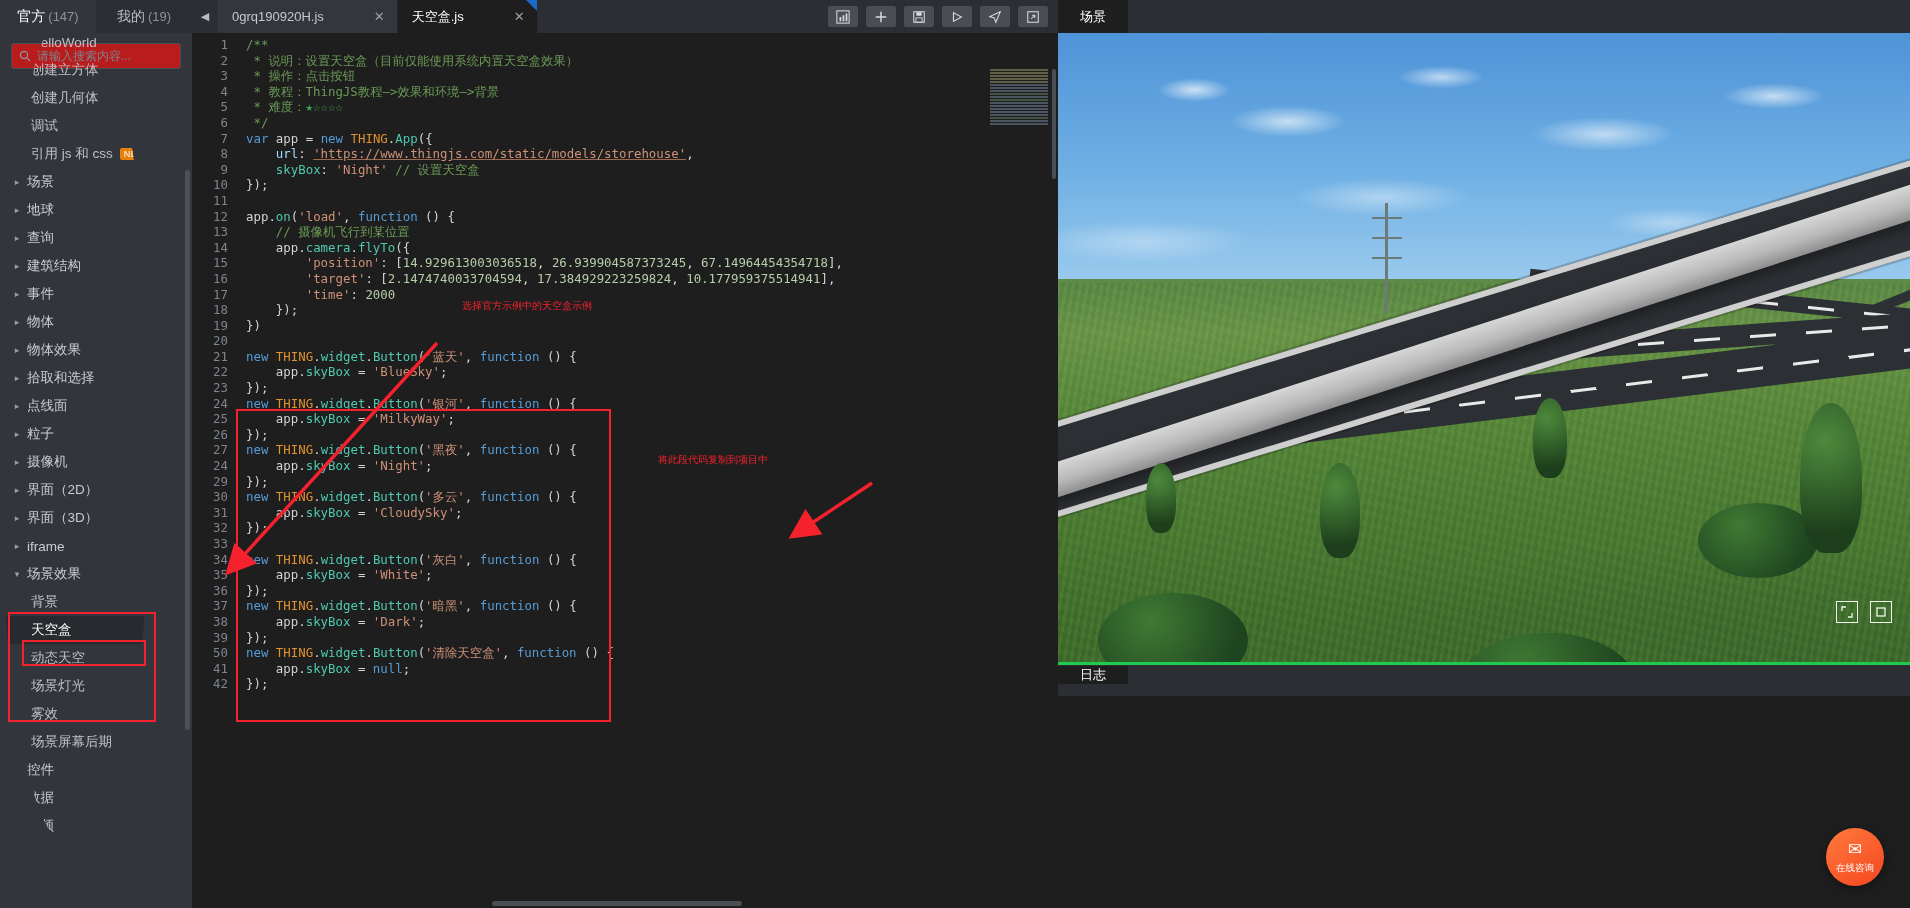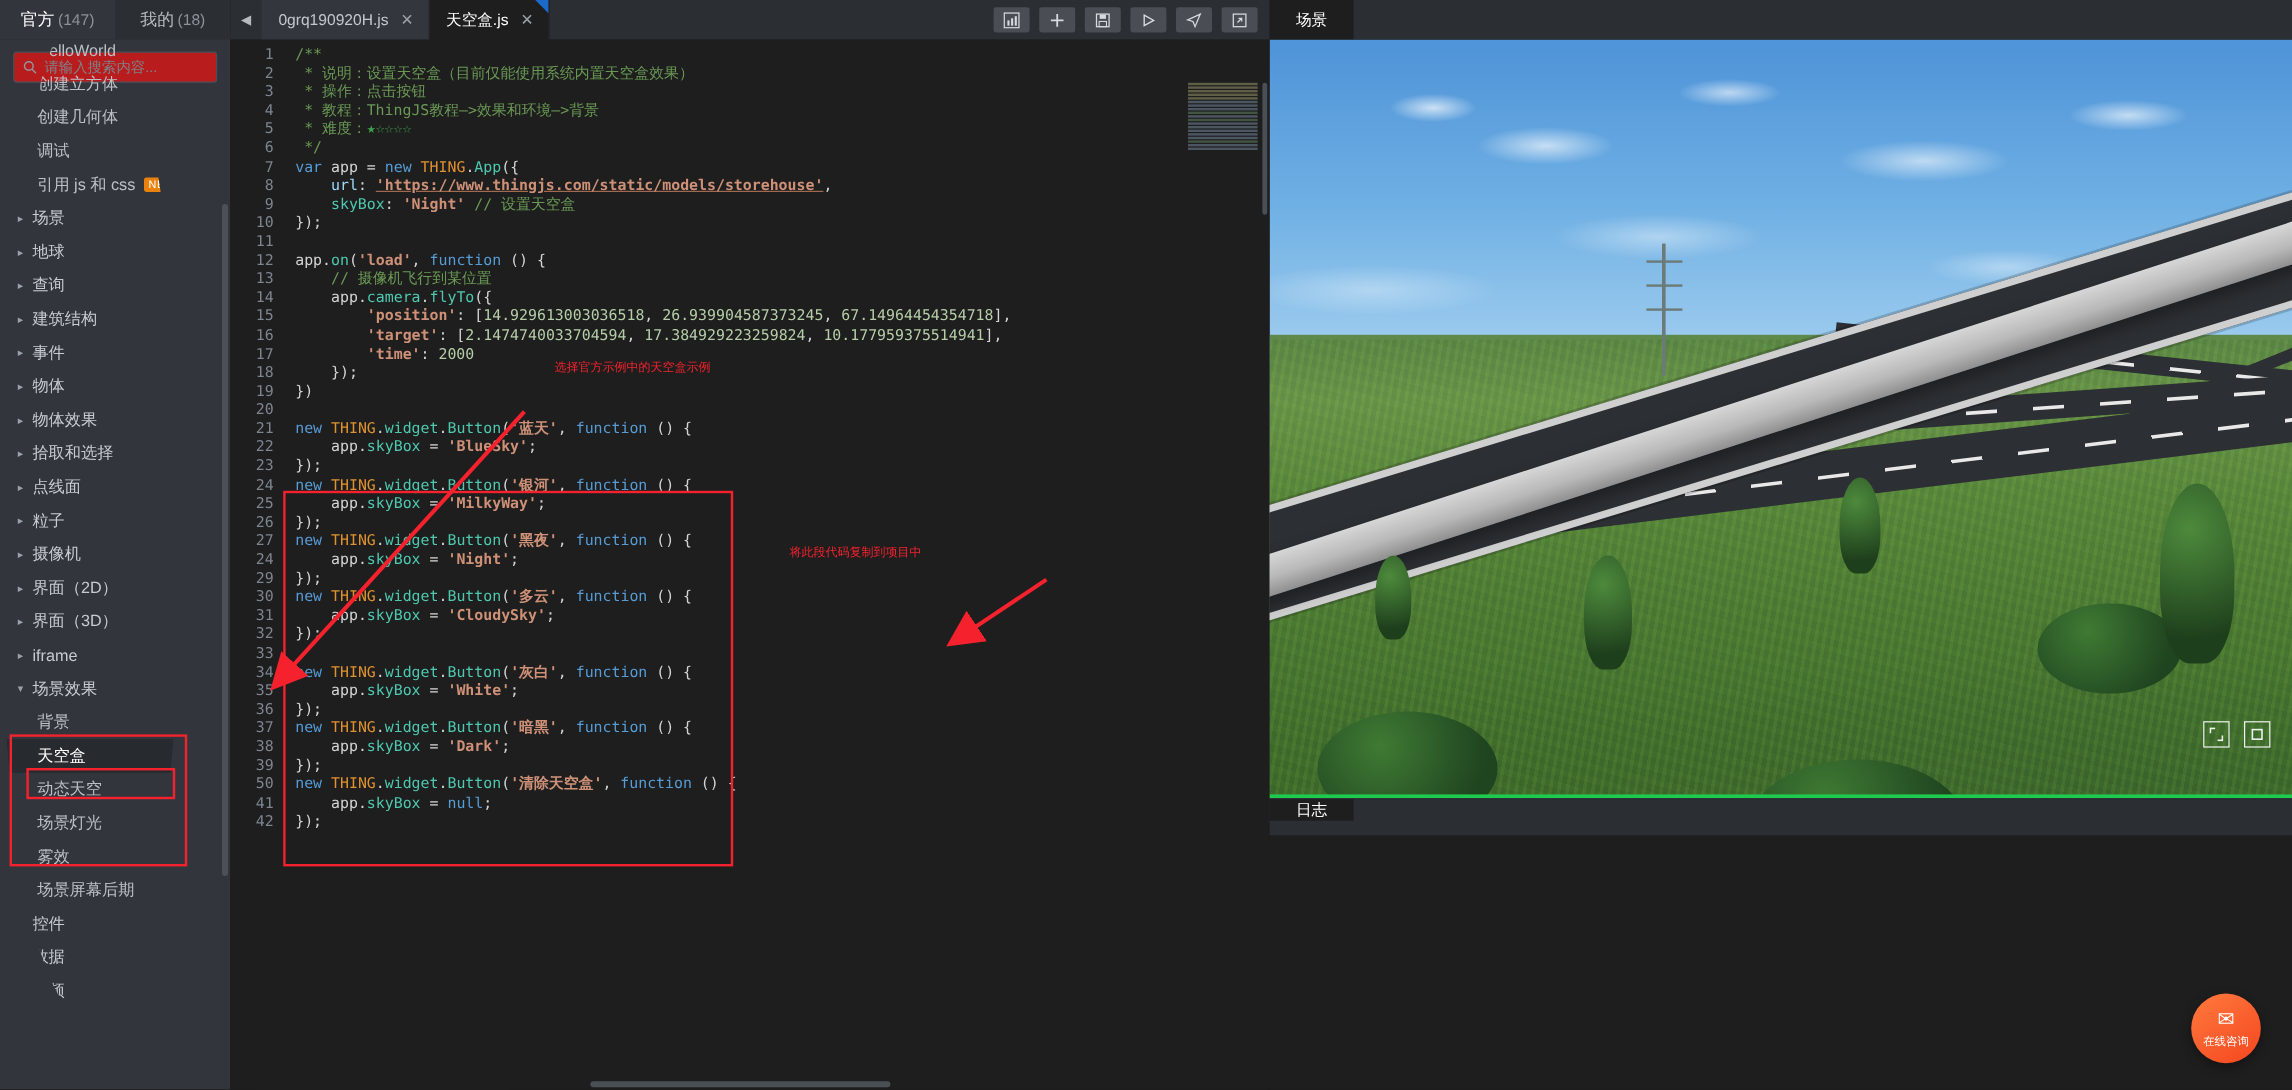--- a/index.html
+++ b/index.html
@@ -31,36 +31,36 @@
   .badge-new { display: inline-block; background: #e8820c; color: #fff; font-size: 9px; line-height: 12px; padding: 0 4px; border-radius: 2px; margin-left: 7px; letter-spacing: .5px; vertical-align: middle; }
   .side-scroll { position: absolute; right: 2px; top: 170px; width: 5px; height: 560px; background: #4c5158; border-radius: 3px; }
 
   
   .ann-rect { position: absolute; border: 2px solid #f5222d; pointer-events: none; z-index: 30; }
 
   
   .editor-col { width: 866px; flex: 0 0 866px; height: 908px; background: #1e1e1e; position: relative; display: flex; flex-direction: column; }
   .ed-tabbar { height: 33px; background: #2b2f34; display: flex; align-items: stretch; position: relative; }
   .ed-arrow { width: 26px; display: flex; align-items: center; justify-content: center; color: #b6babf; font-size: 11px; cursor: pointer; }
-  .ed-tab { display: flex; align-items: center; padding: 0 12px 0 14px; font-size: 13px; color: #c4c8cd; background: #33373d; border-right: 1px solid #26292e; cursor: pointer; position: relative; }
+  .ed-tab { display: flex; align-items: center; padding: 0 12px 0 14px; font-size: 13px; color: #c4c8cd; background: #33373d; border-right: 1px solid #26292e; cursor: pointer; position: relative; gap: 40px; }
   .ed-tab.active { background: #1e1e1e; color: #ffffff; }
   .ed-tab .x { margin-left: 10px; color: #9aa0a6; font-size: 13px; }
   .ed-tab.active::before { content: ""; position: absolute; left: 0; right: 0; top: 0; height: 0; }
   .tab-corner { position: absolute; width: 0; height: 0; border-left: 11px solid transparent; border-top: 11px solid #1b6ac9; }
   .toolbar { position: absolute; right: 0; top: 0; height: 33px; display: flex; align-items: center; gap: 8px; padding-right: 10px; }
   .tb-btn { width: 30px; height: 21px; background: #4a4e54; border-radius: 2px; display: flex; align-items: center; justify-content: center; cursor: pointer; }
   .tb-btn svg { display: block; }
 
   .code-area { flex: 1; position: relative; overflow: hidden; background: #1e1e1e; display: flex; }
   .gutter { width: 46px; flex: 0 0 46px; text-align: right; padding: 4px 10px 0 0; color: #7d8590; font-size: 12.4px; line-height: 15.6px; font-family: "DejaVu Sans Mono", monospace; user-select: none; }
   .code { flex: 1; padding: 4px 0 0 8px; font-family: "DejaVu Sans Mono", monospace; font-size: 12.4px; line-height: 15.6px; white-space: pre; color: #d4d4d4; overflow: hidden; position: relative; }
   .code .ln { height: 15.6px; }
   .cm { color: #6A9955; }
   .kw { color: #569CD6; }
-  .str { color: #CE9178; font-weight: bold; }
+  .str { color: #CE9178; }
   .num { color: #B5CEA8; }
   .fn  { color: #4EC9B0; }
   .id  { color: #9CDCFE; }
   .op  { color: #d4d4d4; }
   .ns  { color: #E0922F; }
   .lit { color: #569CD6; }
   .ul  { text-decoration: underline; text-decoration-color: #a06a50; }
   .star-f { color: #3FA34D; }
   .star-e { color: #3FA34D; }
 
@@ -134,21 +134,21 @@
 <div class="app">
 
   <div class="sidebar">
     <div class="side-tabs">
       <div class="side-tab active">
         <span>官方</span>
         <span class="cnt">(147)</span>
       </div>
       <div class="side-tab">
         <span>我的</span>
-        <span class="cnt">(18)</span>
+        <span class="cnt">(19)</span>
       </div>
     </div>
 
     <div class="search-wrap">
       <div class="search-box">
         <svg width="12" height="12" viewBox="0 0 12 12">
           <circle cx="5" cy="5" r="3.6" fill="none" stroke="#9097a0" stroke-width="1.2"></circle>
           <line x1="7.7" y1="7.7" x2="11" y2="11" stroke="#9097a0" stroke-width="1.2"></line>
         </svg>
         <input type="text" placeholder="请输入搜索内容..." style="">

